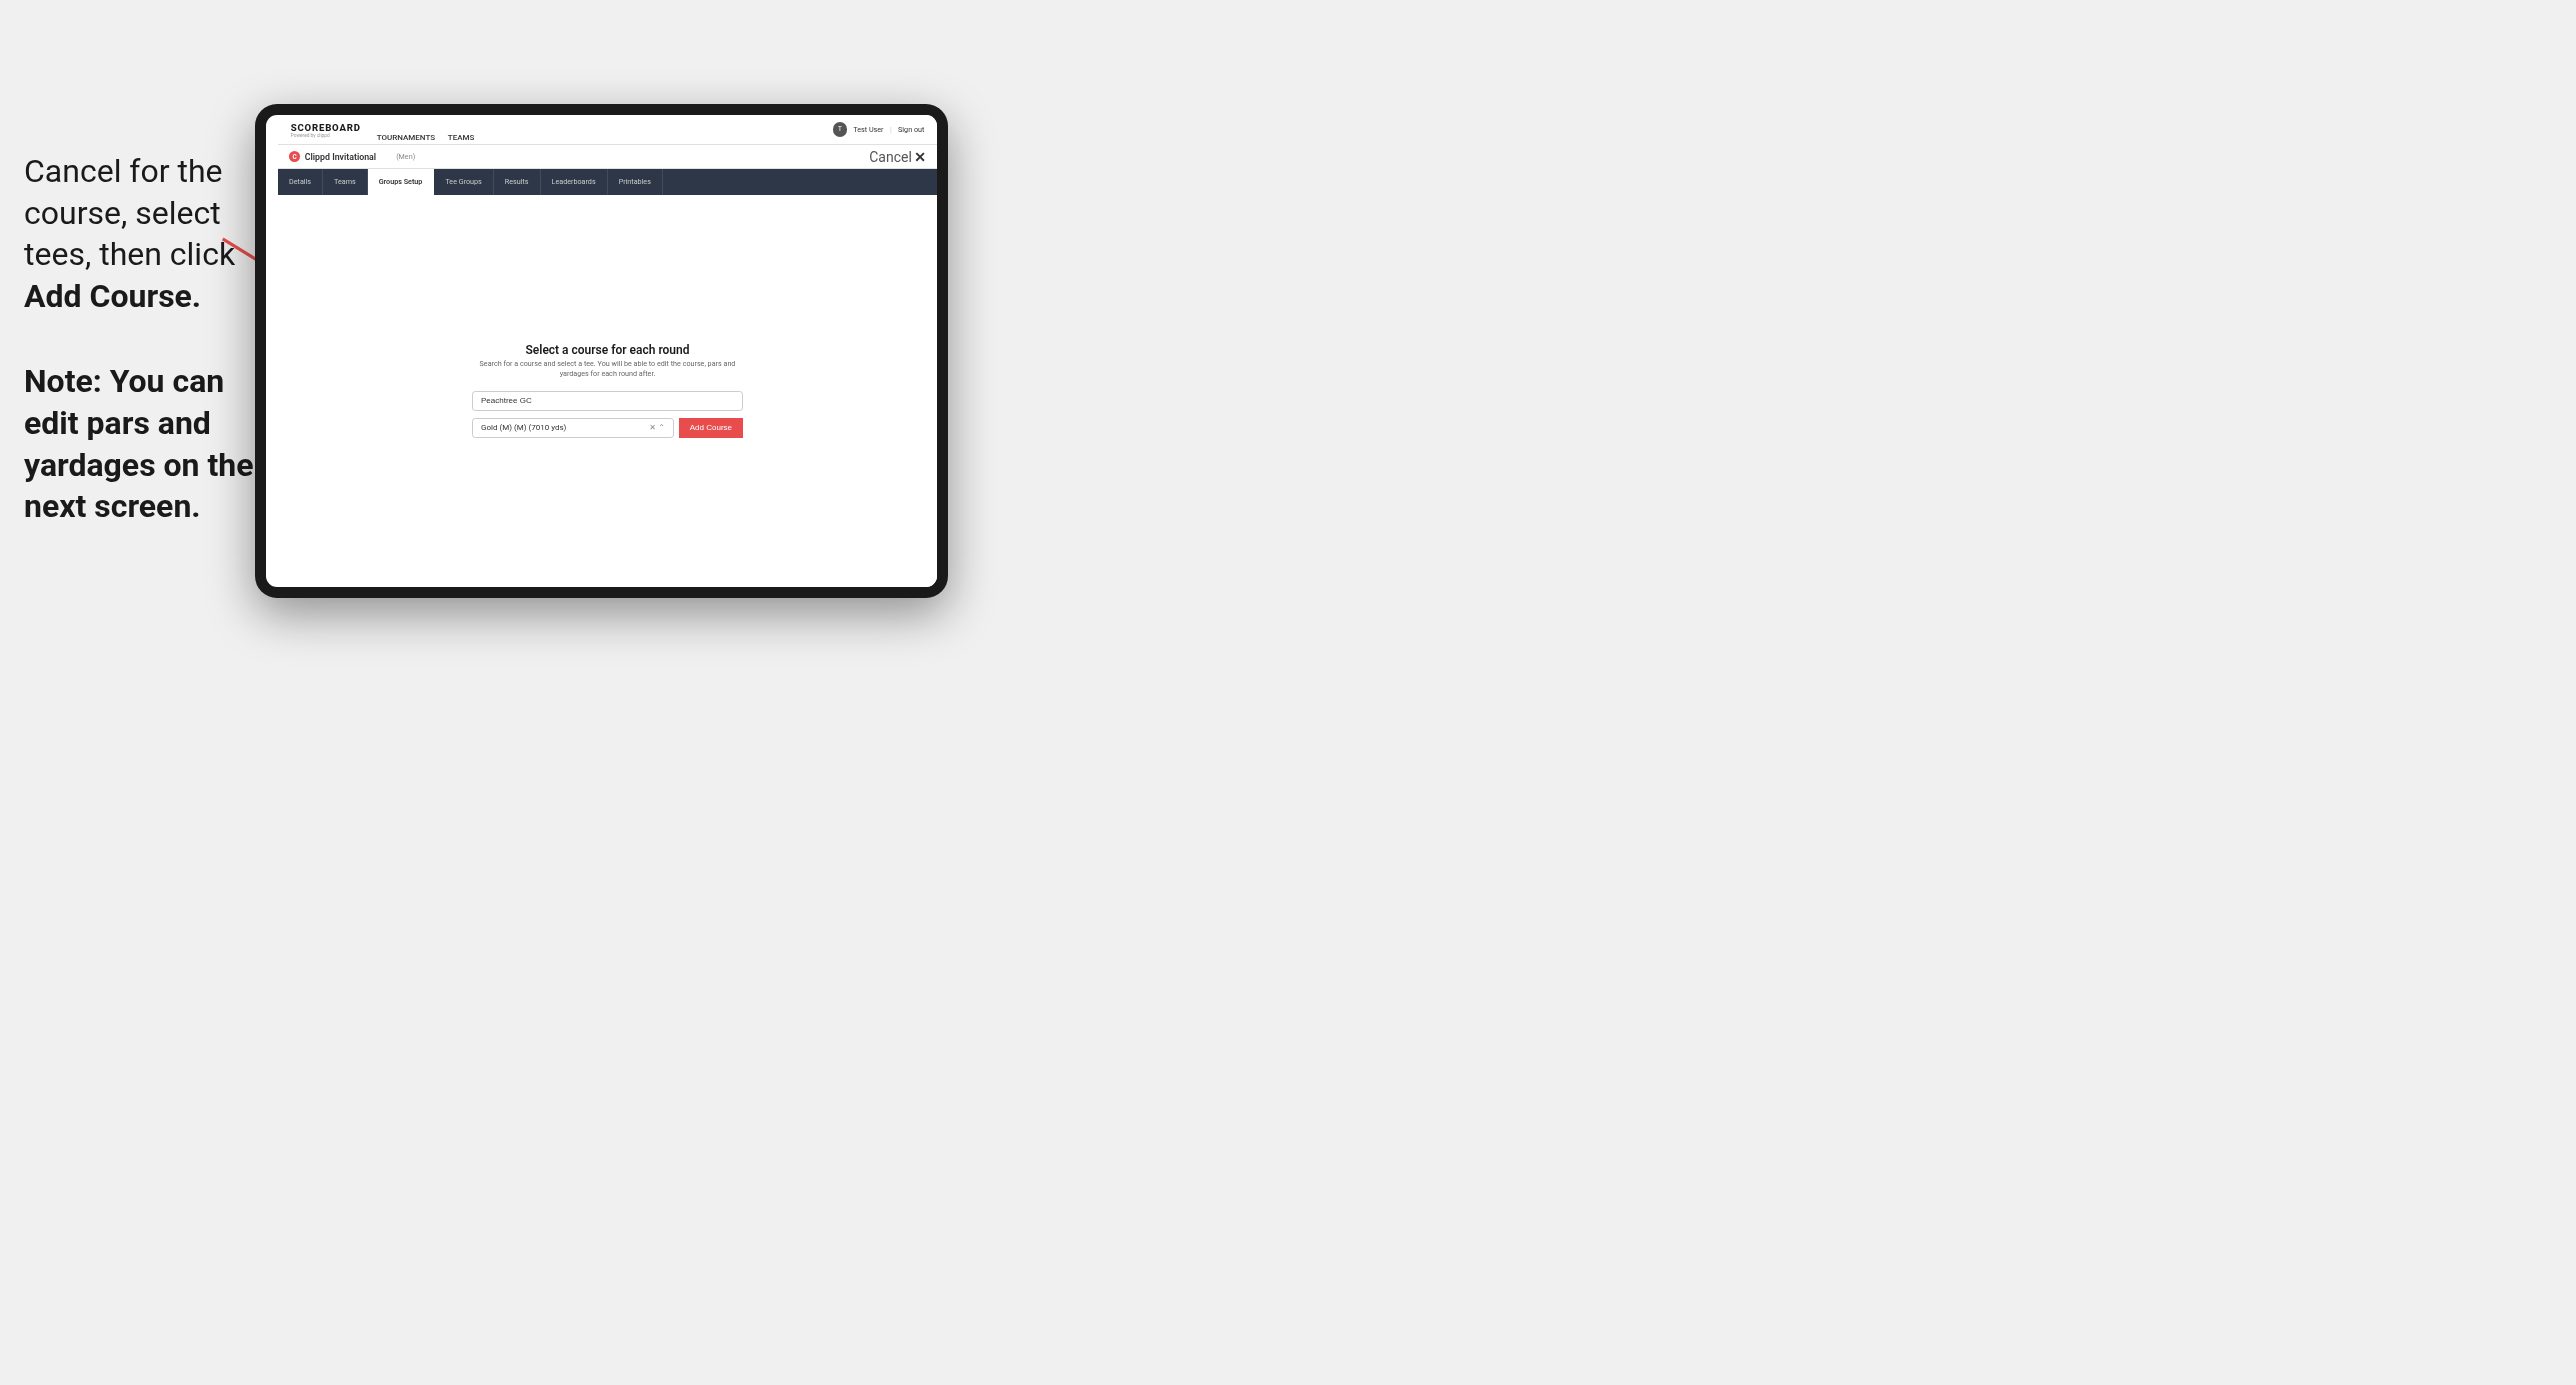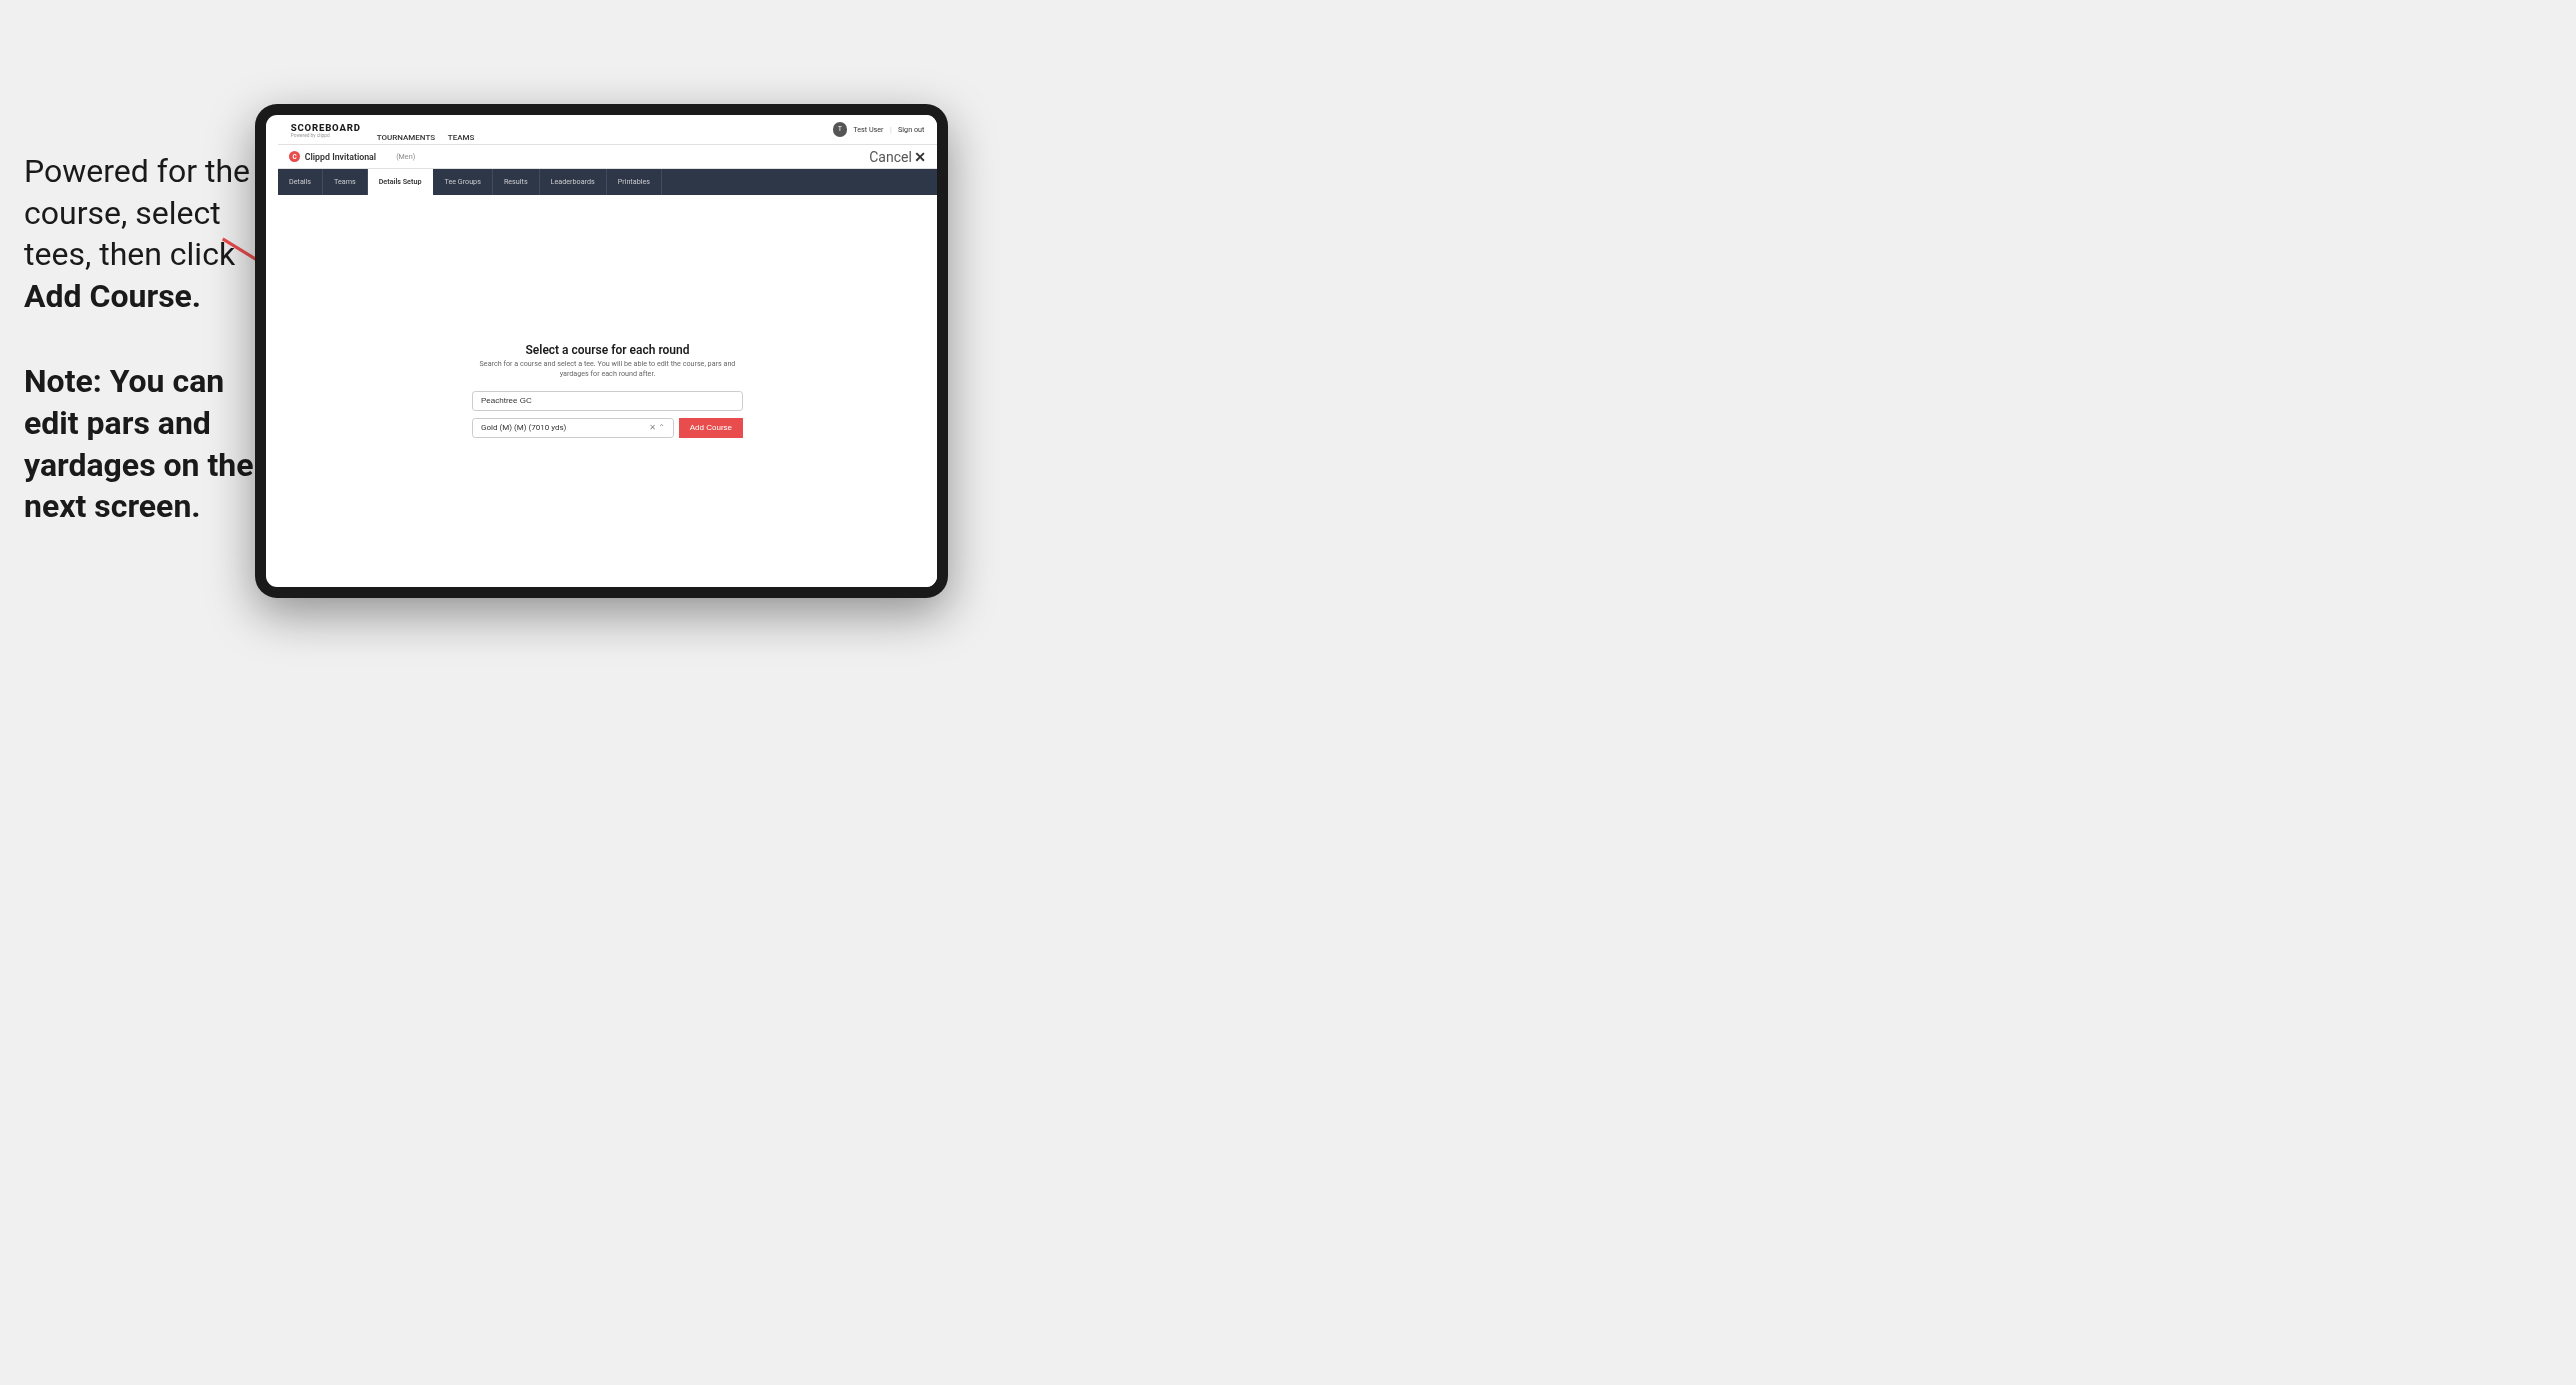--- a/index.html
+++ b/index.html
@@ -272,21 +272,21 @@
       position: absolute;
       left: 24px;
       top: 151px;
     }
   </style>
 </head>
 <body>
 
 <div class="annotation-left">
   <div style="font-size:32px; line-height:1.3; color:#1a1a1a;">
-    <span>Powered for the</span><br>
+    <span>Cancel for the</span><br>
     <span>course, select</span><br>
     <span>tees, then click</span><br>
     <span style="font-weight:bold;">Add Course.</span>
   </div>
   <div style="font-size:32px; line-height:1.3; color:#1a1a1a; margin-top:44px;">
     <span style="font-weight:bold;">Note: You can</span><br>
     <span style="font-weight:bold;margin-top:32px;">edit pars and</span><br>
     <span style="font-weight:bold;">yardages on the</span><br>
     <span style="font-weight:bold;">next screen.</span>
   </div>
@@ -329,21 +329,21 @@
       <span class="tournament-sub">(Men)</span>
       <div class="cancel-btn">
         <span>Cancel</span>
         <span class="cancel-x">✕</span>
       </div>
     </div>
 
     <div class="tab-nav">
       <div class="tab-item">Details</div>
       <div class="tab-item">Teams</div>
-      <div class="tab-item active">Details Setup</div>
+      <div class="tab-item active">Groups Setup</div>
       <div class="tab-item">Tee Groups</div>
       <div class="tab-item">Results</div>
       <div class="tab-item">Leaderboards</div>
       <div class="tab-item">Printables</div>
     </div>
 
     <div class="main-content">
       <div class="course-select-panel">
         <div class="panel-title">Select a course for each round</div>
         <div class="panel-desc">Search for a course and select a tee. You will be able to edit the course, pars and yardages for each round after.</div>

